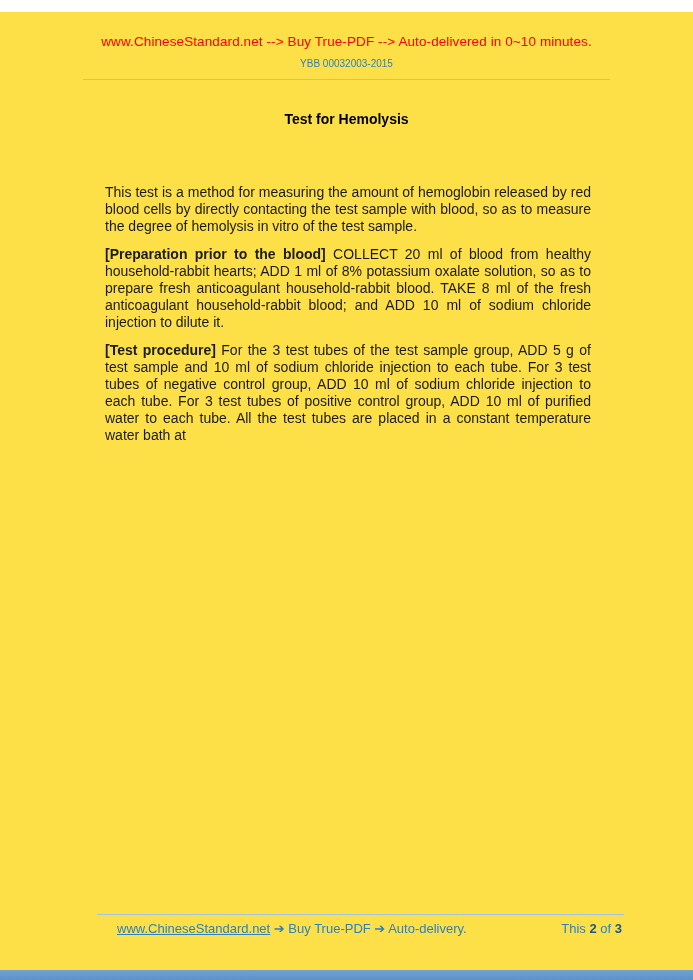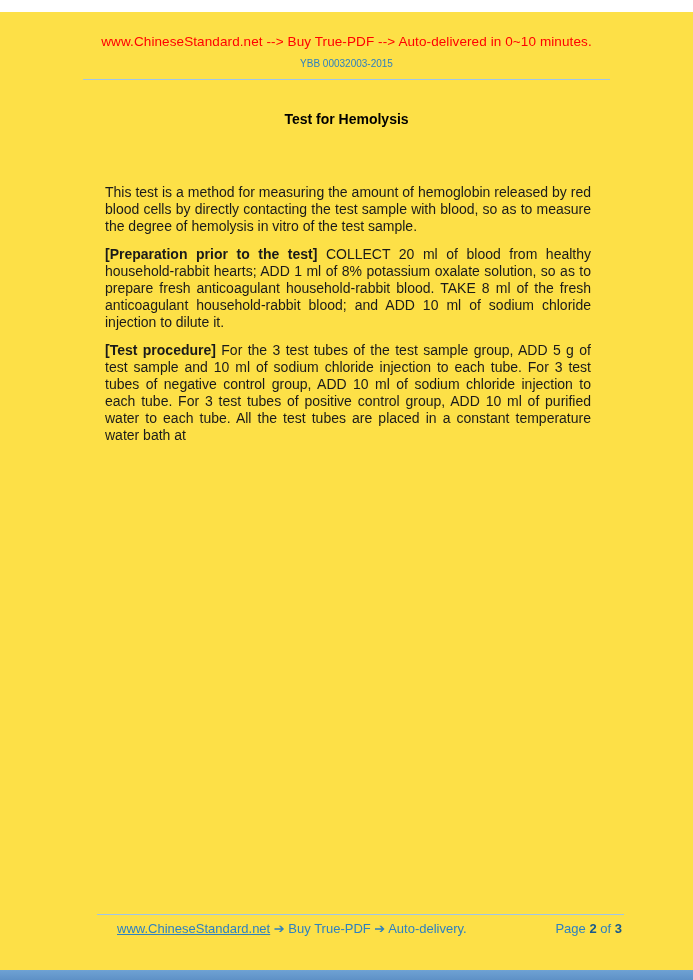--- a/index.html
+++ b/index.html
@@ -93,36 +93,36 @@
     <div class="header-promo">www.ChineseStandard.net --&gt; Buy True-PDF --&gt; Auto-delivered in 0~10 minutes.</div>
     <div class="header-code">YBB 00032003-2015</div>
     <div class="header-rule"></div>
   </div>
 
   <h1 class="doc-title">Test for Hemolysis</h1>
 
   <div class="body-text">
     <p><span class="lead"></span><span>This test is a method for measuring the amount of hemoglobin released by red blood cells by directly contacting the test sample with blood, so as to measure the degree of hemolysis in vitro of the test sample.</span></p>
 
-    <p><span class="lead">[Preparation prior to the test]</span><span> COLLECT 20 ml of blood from healthy household-rabbit hearts; ADD 1 ml of 8% potassium oxalate solution, so as to prepare fresh anticoagulant household-rabbit blood. TAKE 8 ml of the fresh anticoagulant household-rabbit blood; and ADD 10 ml of sodium chloride injection to dilute it.</span></p>
+    <p><span class="lead">[Preparation prior to the blood]</span><span> COLLECT 20 ml of blood from healthy household-rabbit hearts; ADD 1 ml of 8% potassium oxalate solution, so as to prepare fresh anticoagulant household-rabbit blood. TAKE 8 ml of the fresh anticoagulant household-rabbit blood; and ADD 10 ml of sodium chloride injection to dilute it.</span></p>
 
 
     <p><span class="lead">[Test procedure]</span><span> For the 3 test tubes of the test sample group, ADD 5 g of test sample and 10 ml of sodium chloride injection to each tube. For 3 test tubes of negative control group, ADD 10 ml of sodium chloride injection to each tube. For 3 test tubes of positive control group, ADD 10 ml of purified water to each tube. All the test tubes are placed in a constant temperature water bath at</span></p>
   </div>
 
   <div class="footer">
     <div class="footer-left">
       <a class="footer-link">www.ChineseStandard.net</a>
       <span class="footer-arrow">➔</span>
       <span>Buy True-PDF</span>
       <span class="footer-arrow">➔</span>
       <span>Auto-delivery.</span>
     </div>
     <div class="footer-right">
-      <span>Page</span>
+      <span>This</span>
       <span class="page-num">2</span>
       <span>of</span>
       <span class="page-num">3</span>
     </div>
   </div>
 
   <div class="bottom-bar"></div>
 
 </div>
 

